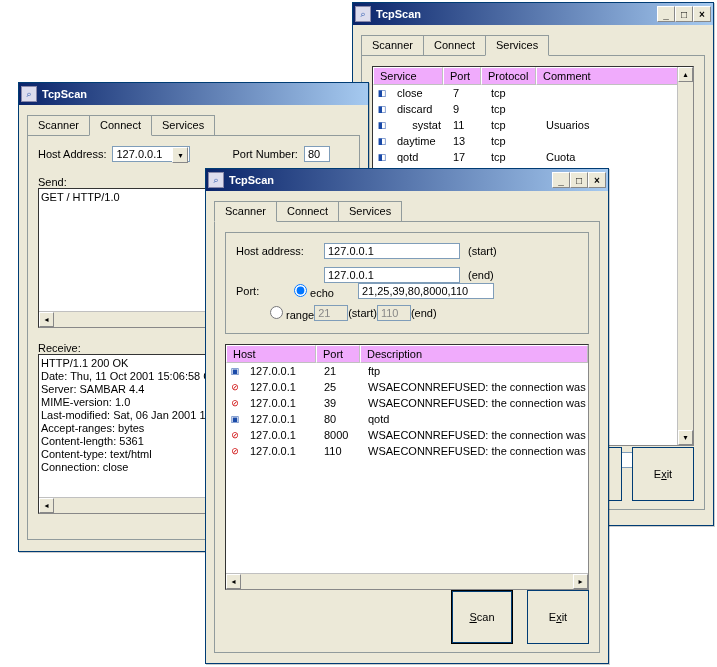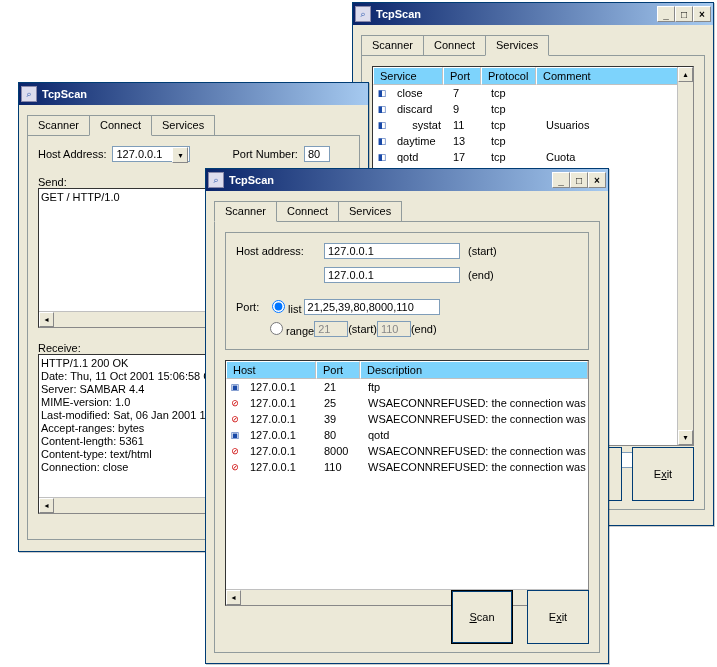--- a/index.html
+++ b/index.html
@@ -96,21 +96,21 @@
     overflow:hidden;
   }
   .lv-head { display:flex; background:#ece9d8; }
   .lv-col {
     border-right:1px solid #c0c0c0;
     border-bottom:1px solid #c0c0c0;
     border-top:1px solid #fff;
     border-left:1px solid #fff;
     padding:2px 6px;
     font-size:11px;
-    background:#7dd3fc;
+    background:#f0abfc;
   }
   .lv-body { }
   .lv-row { display:flex; padding:0; height:16px; align-items:center; font-size:11px;}
   .lv-cell { padding:0 6px; overflow:hidden; white-space:nowrap; }
   .row-icon { width:14px;height:14px;margin:0 2px 0 2px;display:inline-flex;align-items:center;justify-content:center;font-size:9px;}
   .icon-ok { color:#1a4aa8; }
   .icon-bad { color:#c00; }
   .scroll-v {
     position:absolute; right:0; top:0; bottom:0; width:16px;
     background:#ece9d8; border-left:1px solid #c0c0c0;
@@ -296,23 +296,23 @@
         <div style="display:flex; align-items:center; gap:8px; margin-bottom:8px;">
           <label class="field-label" style="width:80px;">Host address:</label>
           <input type="text" style="width: 136px;" value="127.0.0.1">
           <span>(start)</span>
         </div>
         <div style="display:flex; align-items:center; gap:8px;">
           <span style="width:80px;"></span>
           <input type="text" style="width: 136px;" value="127.0.0.1">
           <span>(end)</span>
         </div>
-        <div style="display:flex; align-items:center; gap:2px; margin-top:16px;">
+        <div style="display:flex; align-items:center; gap:24px; ">
           <label class="field-label" style="width:34px;">Port:</label>
-          <label><input type="radio" checked="" style=""> <span>list</span></label>
+          <label><input type="radio" checked="" style=""> <span>echo</span></label>
           <input type="text" style="width: 136px;" value="21,25,39,80,8000,110">
         </div>
         <div style="display:flex; align-items:center; gap:0; margin-top:6px;">
           <span style="width:34px;"></span>
           <label><input type="radio" style=""> <span>range</span></label>
           <input type="text" disabled="" style="width: 34px;" value="21">
           <span>(start)</span>
           <input type="text" disabled="" style="width: 34px;" value="110">
           <span>(end)</span>
         </div>

